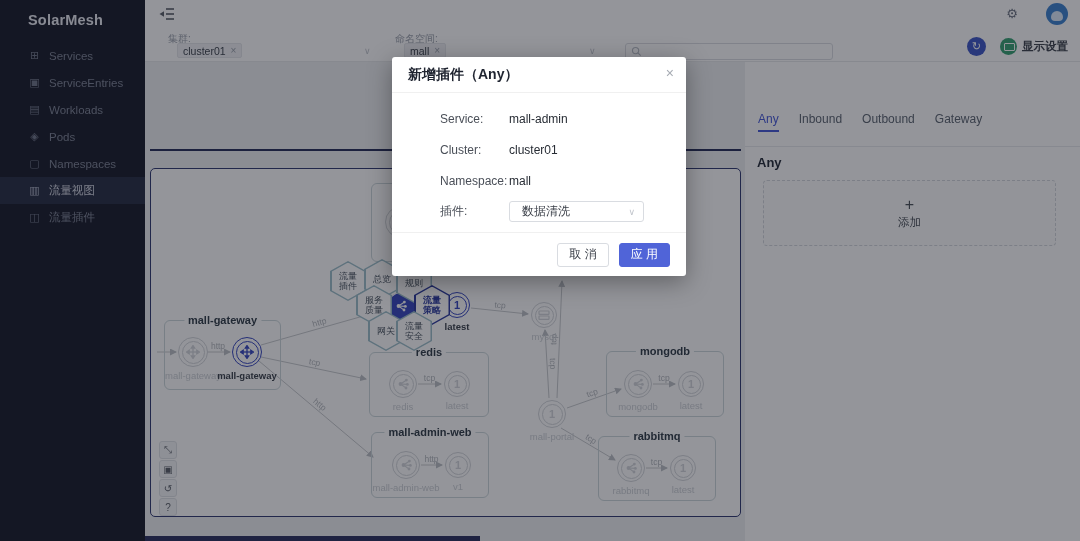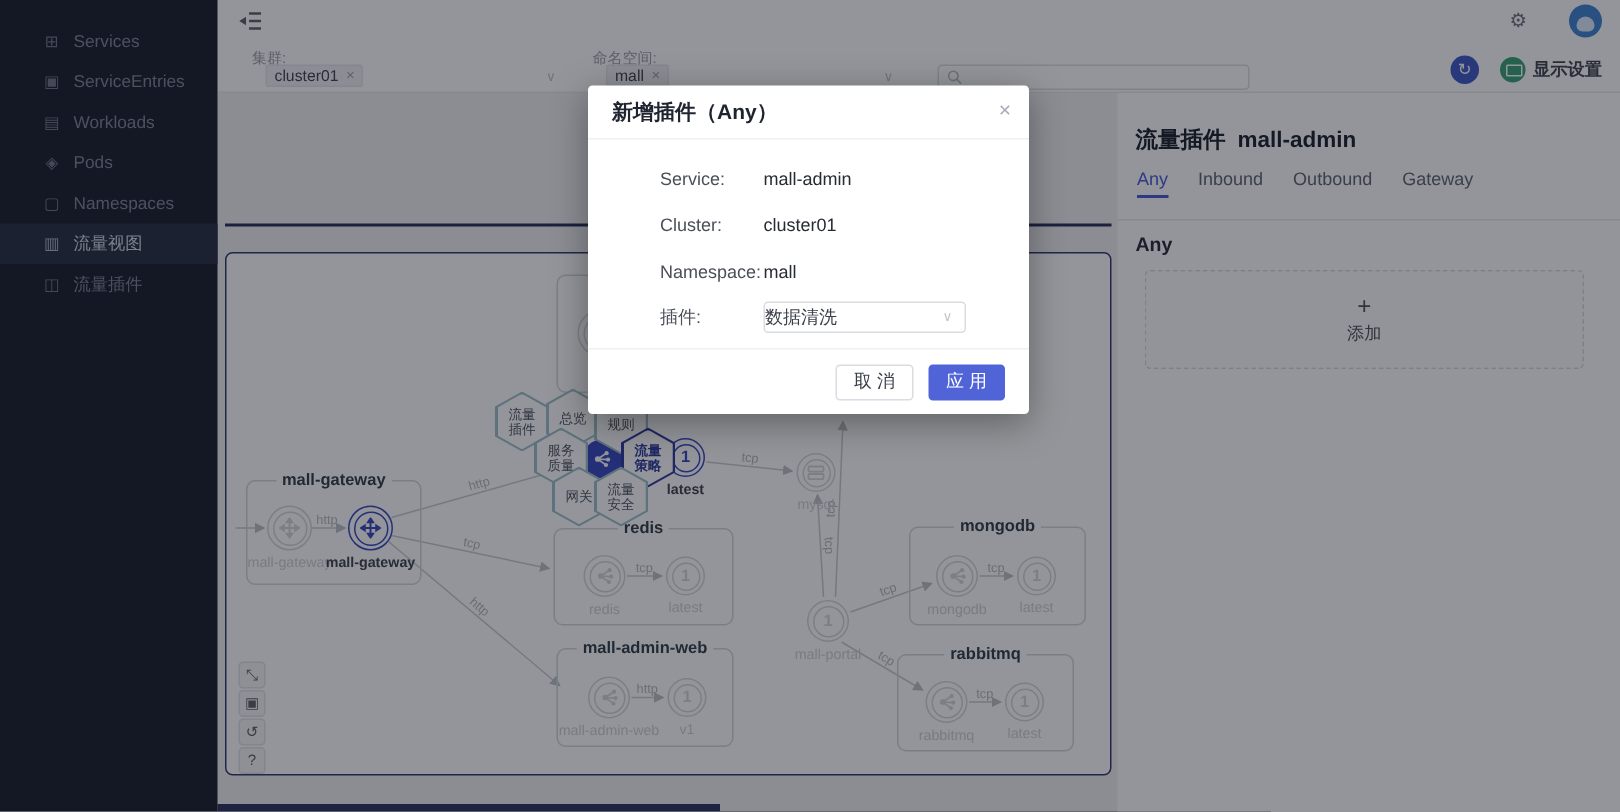--- a/index.html
+++ b/index.html
@@ -76,33 +76,34 @@
   
   .overlay{position:absolute;left:0;top:0;width:1080px;height:541px;background:rgba(18,21,30,0.45);z-index:50;}
   .modal{position:absolute;left:392px;top:57px;width:294px;height:219px;background:#fff;border-radius:3px;z-index:60;box-shadow:0 6px 24px rgba(0,0,0,.35);}
   .m-head{position:relative;height:36px;border-bottom:1px solid #f0f0f0;display:flex;align-items:center;padding:0 16px;}
   .m-title{font-size:14px;font-weight:700;color:#1f2430;}
   .m-close{position:absolute;right:12px;top:8px;font-size:14px;color:#a6abb3;cursor:pointer;}
   .m-body{padding:10px 0 0 48px;}
   .m-row{height:31px;display:flex;align-items:center;}
   .m-lb{width:69px;font-size:12px;color:#4a4f58;}
   .m-val{font-size:12px;color:#272c34;}
-  .m-select{width:135px;height:21px;border:1px solid #d9dce1;border-radius:3px;display:flex;align-items:center;padding:0 0;font-size:12px;color:#3a3f48;position:relative;cursor:pointer;}
+  .m-select{width:135px;height:21px;border:1px solid #d9dce1;border-radius:3px;display:flex;align-items:center;padding:0 12px;font-size:12px;color:#3a3f48;position:relative;cursor:pointer;}
   .m-select .chev2{position:absolute;right:8px;font-size:9px;color:#c0c4cb;}
   .m-foot{position:absolute;left:0;bottom:0;width:100%;height:44px;border-top:1px solid #f0f0f0;display:flex;align-items:center;justify-content:flex-end;padding-right:16px;gap:10px;}
   .btn{height:24px;padding:0 11px;border-radius:3px;font-size:12px;display:flex;align-items:center;cursor:pointer;}
   .btn-cancel{border:1px solid #d9dce1;background:#fff;color:#3a3f48;}
   .btn-apply{background:#5064d8;color:#fff;border:1px solid #5064d8;}
 </style>
 </head>
 <body>
 
 <div class="screen">
 
   <aside class="sidebar">
+    <div class="app-title">SolarMesh</div>
     <nav class="side-nav">
         <div class="side-item">
           <span class="side-ic">⊞</span>
           <span class="side-lb">Services</span>
         </div>
         <div class="side-item">
           <span class="side-ic">▣</span>
           <span class="side-lb">ServiceEntries</span>
         </div>
         <div class="side-item">
@@ -452,23 +453,20 @@
       <div class="gtools">
         <div class="gtool">⤡</div>
         <div class="gtool">▣</div>
         <div class="gtool">↺</div>
         <div class="gtool">?</div>
       </div>
     </div>
   <div class="bottom-strip"></div>
 
   <section class="panel">
-    <div class="p-title">
-      <span class="pfx">流量插件</span><span class="svc">mall-admin</span>
-    </div>
     <div class="p-tabs">
         <span class="ptab on">Any</span>
         <span class="ptab">Inbound</span>
         <span class="ptab">Outbound</span>
         <span class="ptab">Gateway</span>
       </div>
     <div class="p-div"></div>
     <div class="p-section">Any</div>
     <div class="add-card">
       <div class="add-plus">+</div>

